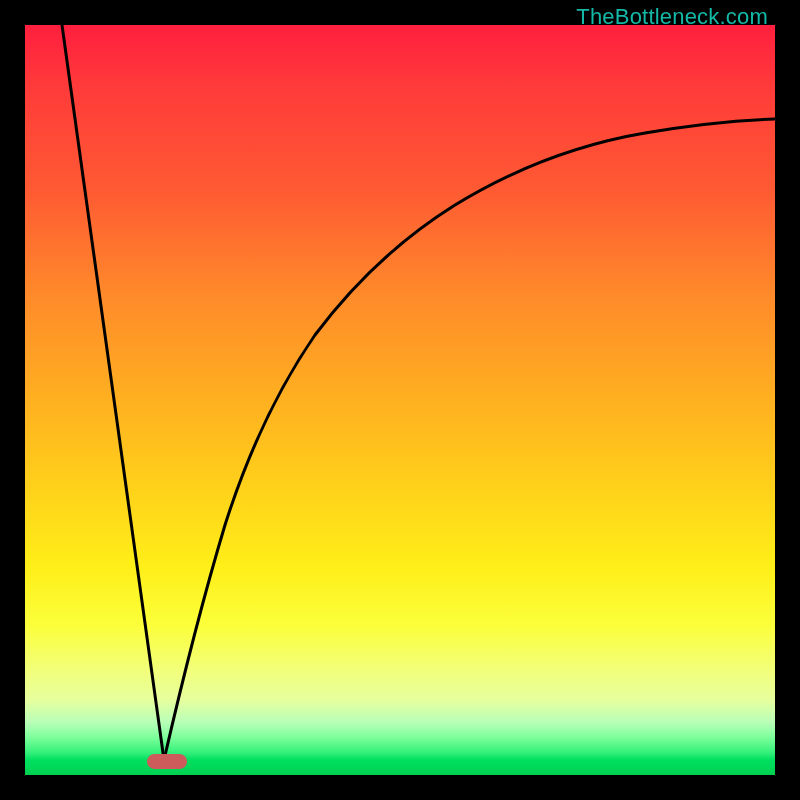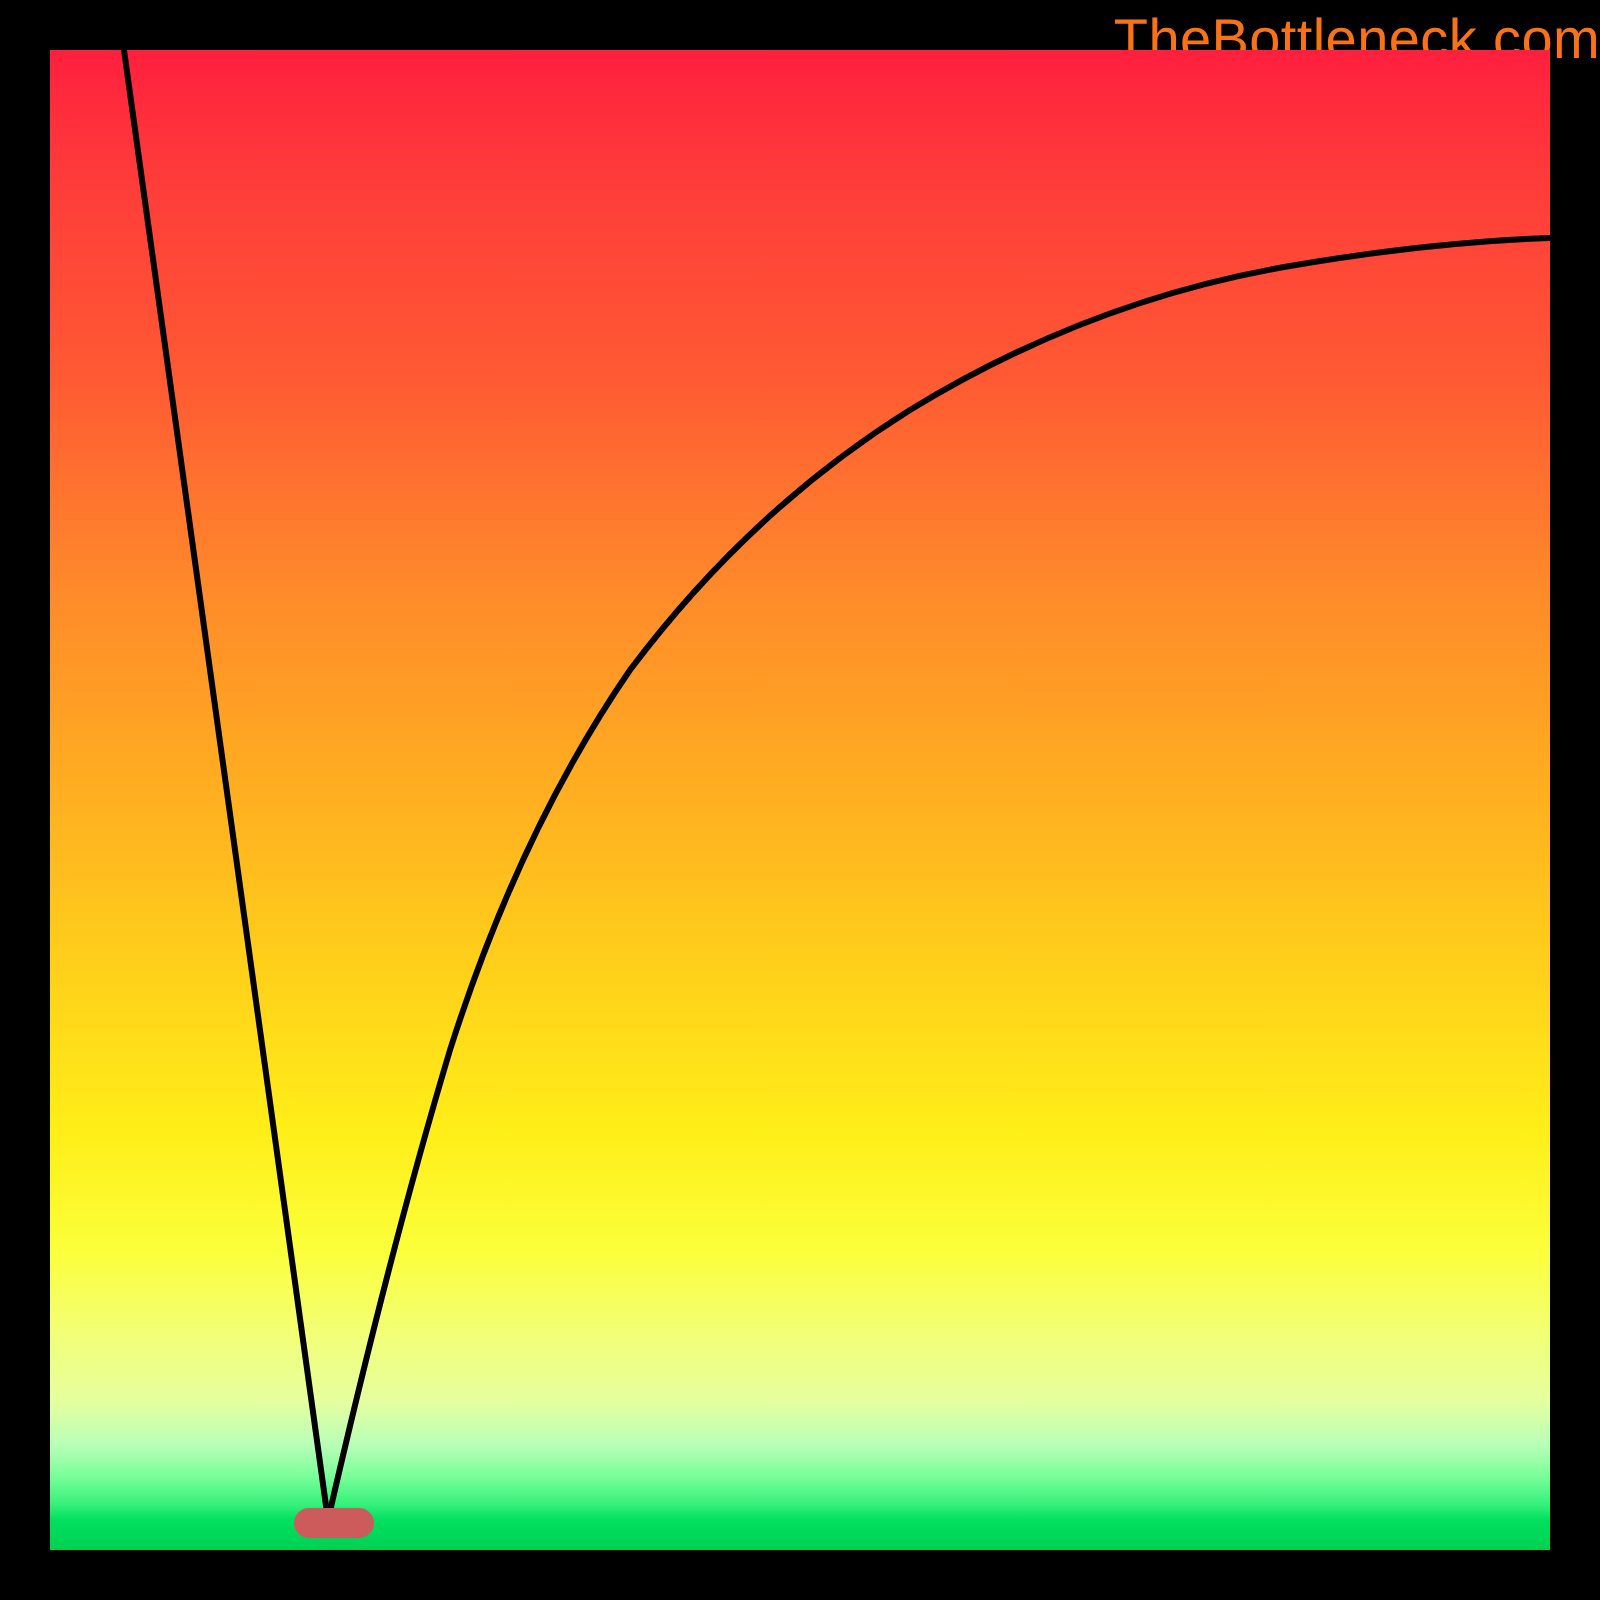--- a/index.html
+++ b/index.html
@@ -40,23 +40,23 @@
       #b8ffb8 93%,
       #7cff9a 95%,
       #34f07a 97%,
       #00e060 98%,
       #00d050 100%
     );
   }
   .watermark {
     position: absolute;
     top: 4px;
-    right: 0;
-    color: #f97316;
-    font-size: 28px;
+    right: 32px;
+    color: #14b8a6;
+    font-size: 22px;
     font-weight: 400;
     letter-spacing: 0.2px;
     user-select: none;
   }
   svg.curves {
     position: absolute;
     left: 0;
     top: 0;
     width: 750px;
     height: 750px;

